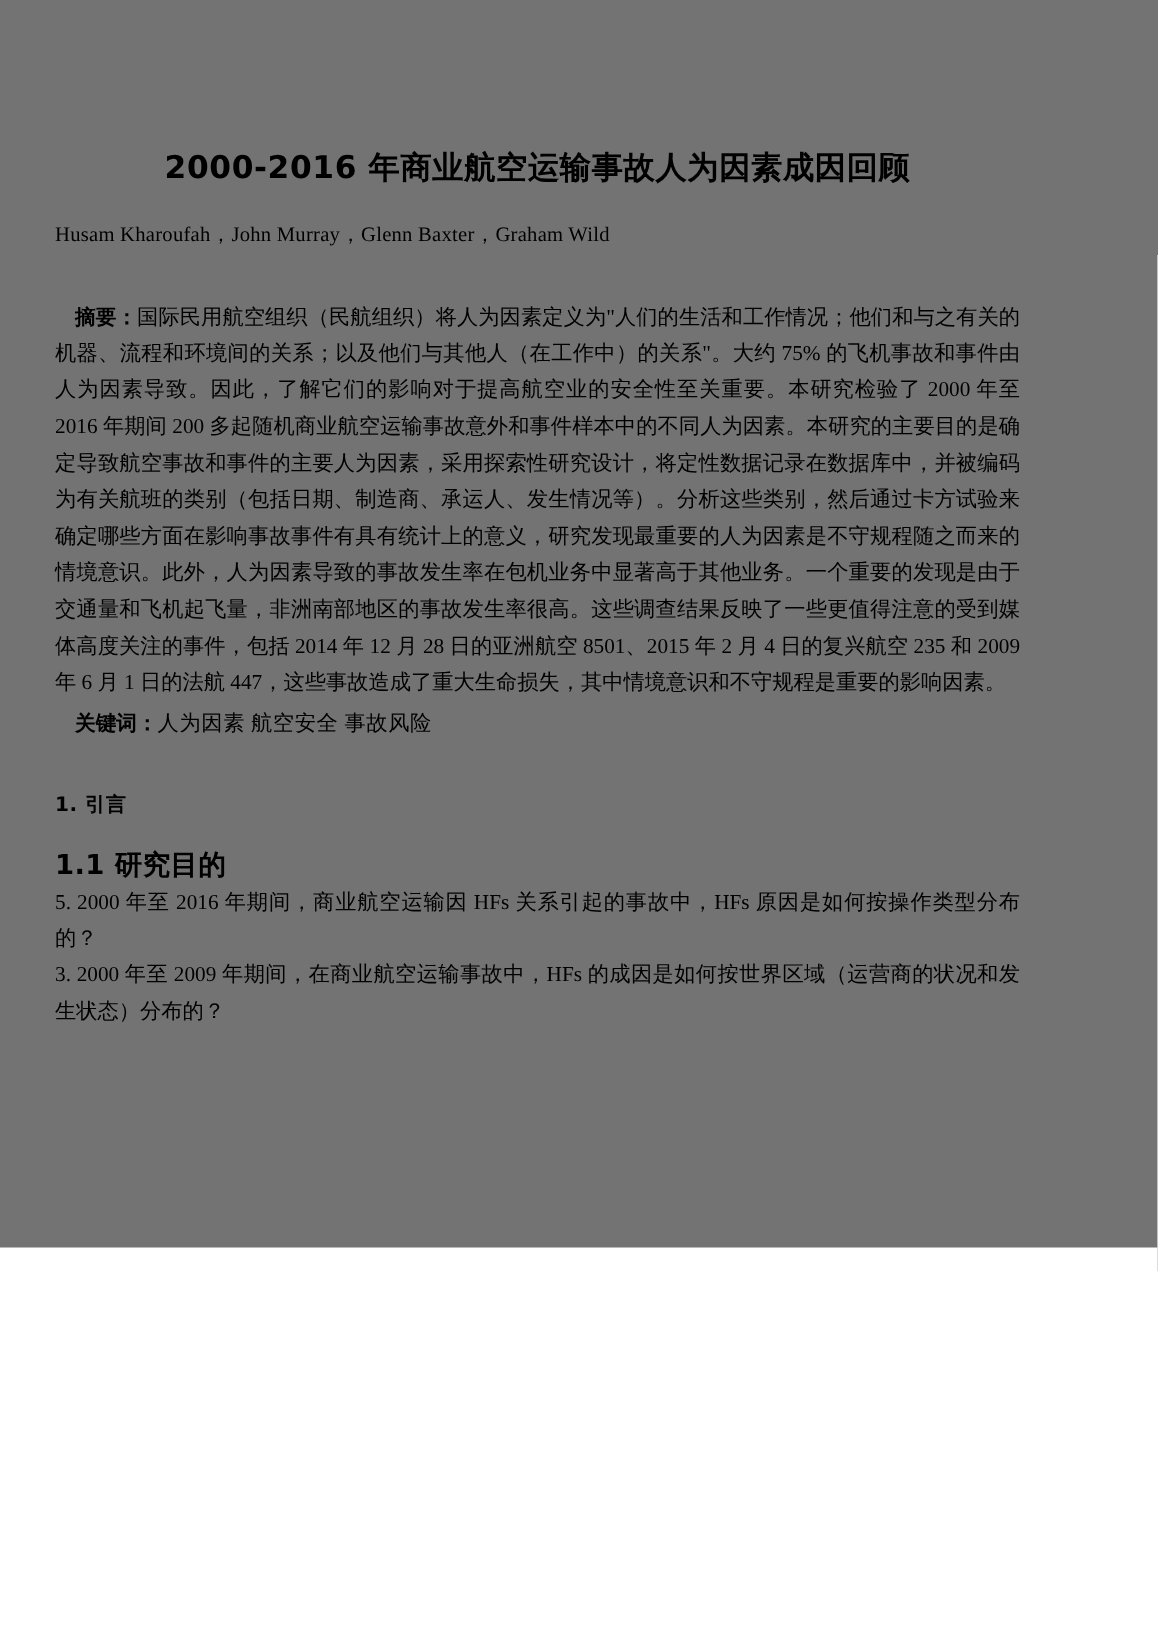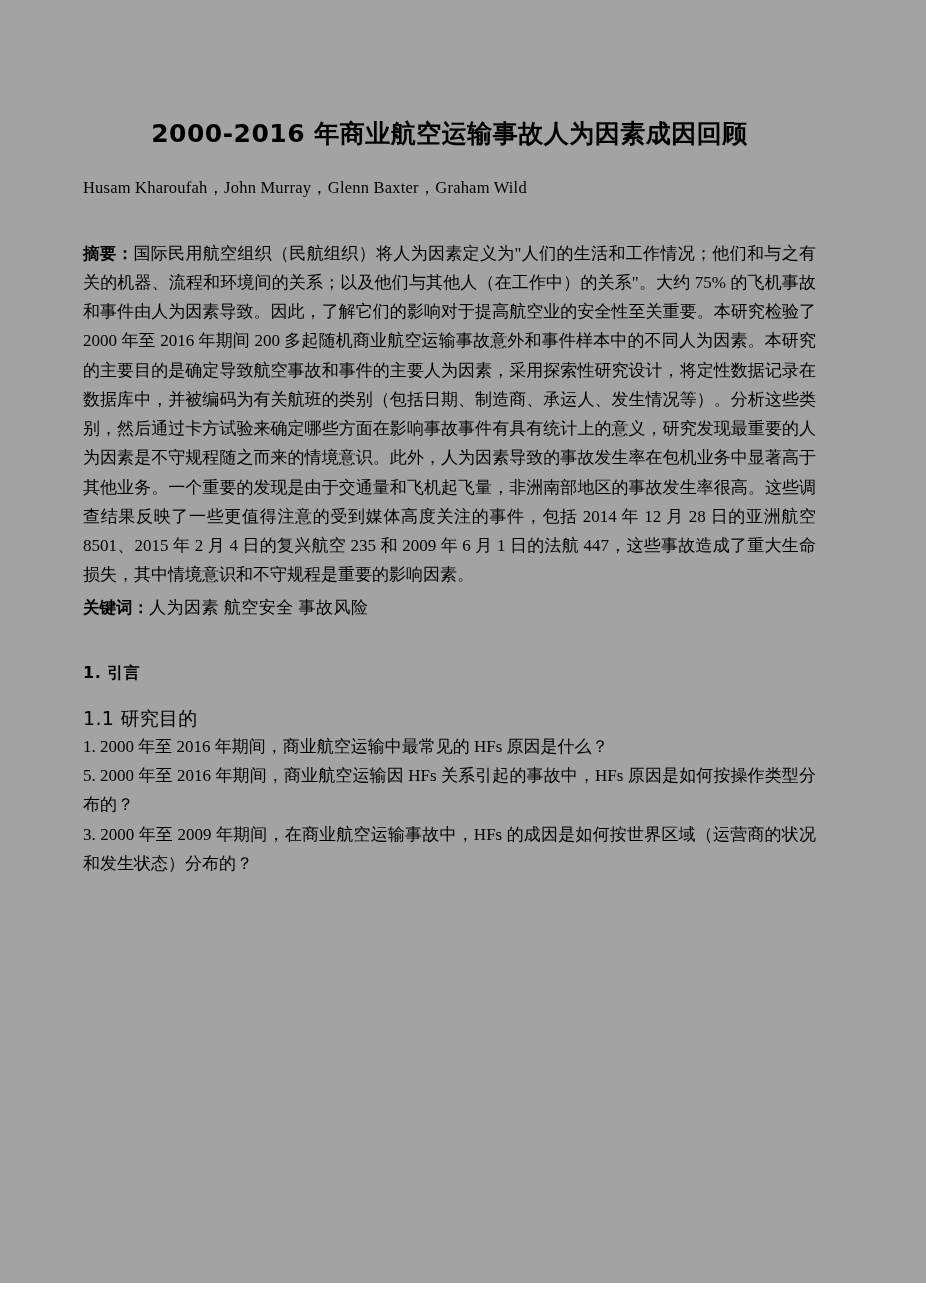--- a/index.html
+++ b/index.html
@@ -10,24 +10,24 @@
   body {
     width: 926px;
     height: 1309px;
     font-family: "Liberation Serif", "DejaVu Serif", serif;
     color: #000000;
     -webkit-font-smoothing: antialiased;
   }
   .page {
     position: relative;
     width: 926px;
-    height: 1283px;
+    height: 998px;
     box-sizing: border-box;
-    padding: 96px 110px 40px 83px;
-    background: #a3a3a3;
+    padding: 96px 110px 40px 44px;
+    background: #737373;
     overflow: hidden;
   }
   .doc-title {
     font-family: "DejaVu Sans", "Liberation Sans", sans-serif;
     font-size: 25px;
     font-weight: bold;
     text-align: center;
     letter-spacing: 0.5px;
     margin: 22px 0 0 0;
     line-height: 1.3;
@@ -42,40 +42,41 @@
     margin-top: 40px;
     font-size: 17px;
     line-height: 1.72;
     text-align: justify;
     text-justify: inter-ideograph;
   }
   .lead-label {
     font-weight: bold;
     font-family: "DejaVu Sans", "Liberation Sans", sans-serif;
     font-size: 16.5px;
+    margin-left: 16px;
   }
   .keywords {
     margin-top: 4px;
     font-size: 17px;
     line-height: 1.72;
   }
   .kw-items {
     letter-spacing: 0.5px;
   }
   h1.section {
     font-family: "DejaVu Sans", "Liberation Sans", sans-serif;
     font-size: 16px;
     font-weight: bold;
     margin: 40px 0 0 0;
     letter-spacing: 0.5px;
   }
   h2.subsection {
     font-family: "DejaVu Sans", "Liberation Sans", sans-serif;
-    font-size: 19px;
-    font-weight: normal;
+    font-size: 22px;
+    font-weight: bold;
     margin: 22px 0 0 0;
     letter-spacing: 0.3px;
   }
   p.body-par {
     font-size: 17px;
     line-height: 1.72;
     text-align: justify;
     text-justify: inter-ideograph;
     margin: 12px 0 0 0;
   }
@@ -105,17 +106,16 @@
 
   <div class="keywords">
     <span class="lead-label">关键词：</span><span class="kw-items">人为因素  航空安全  事故风险</span>
   </div>
 
   <h1 class="section">1. 引言</h1>
 
   <h2 class="subsection">1.1 研究目的</h2>
 
 
-  <p class="q-item">1. 2000 年至 2016 年期间，商业航空运输中最常见的 HFs 原因是什么？</p>
   <p class="q-item">5. 2000 年至 2016 年期间，商业航空运输因 HFs 关系引起的事故中，HFs 原因是如何按操作类型分布的？</p>
   <p class="q-item">3. 2000 年至 2009 年期间，在商业航空运输事故中，HFs 的成因是如何按世界区域（运营商的状况和发生状态）分布的？</p>
 
 </div>
 
 </body></html>

